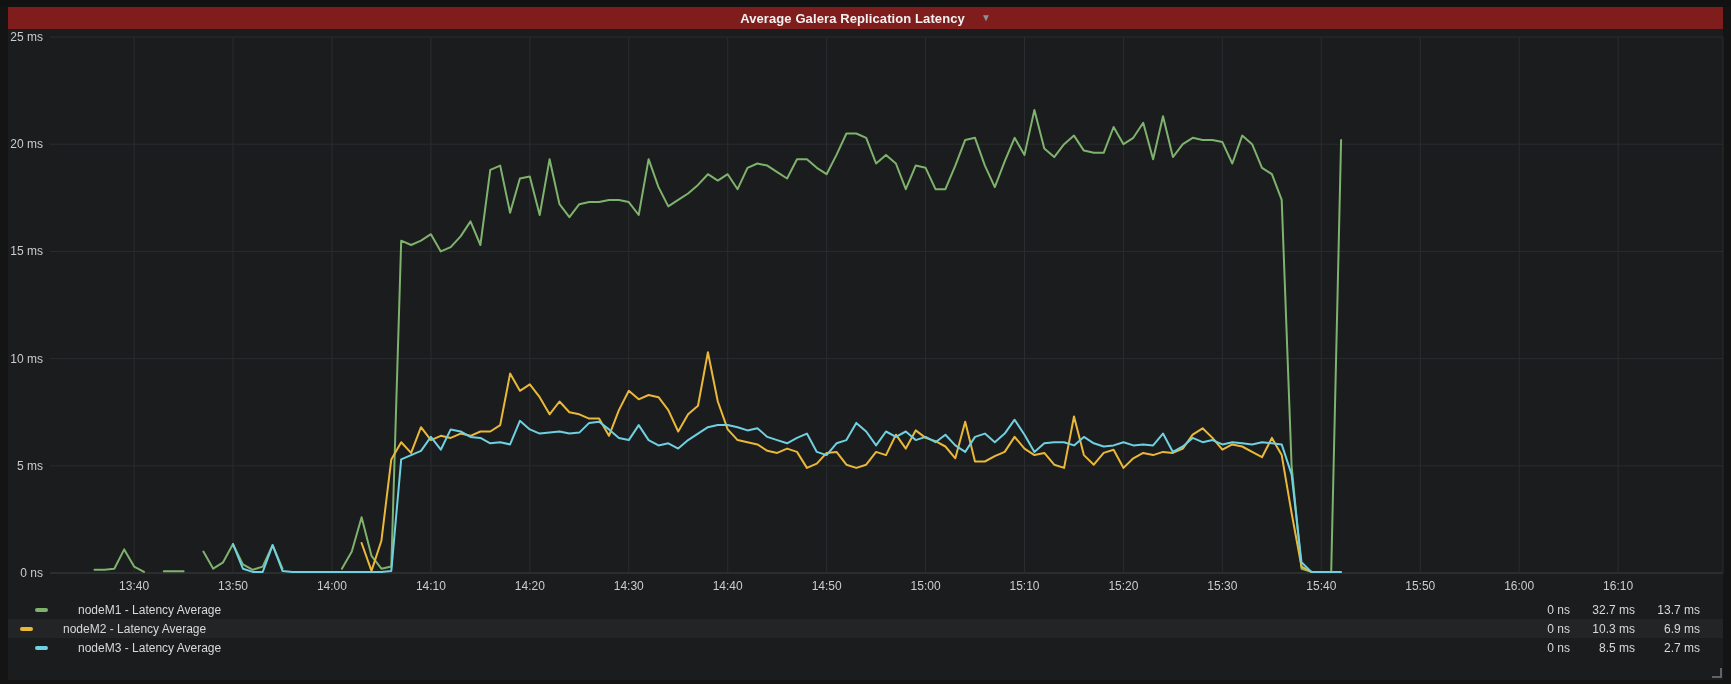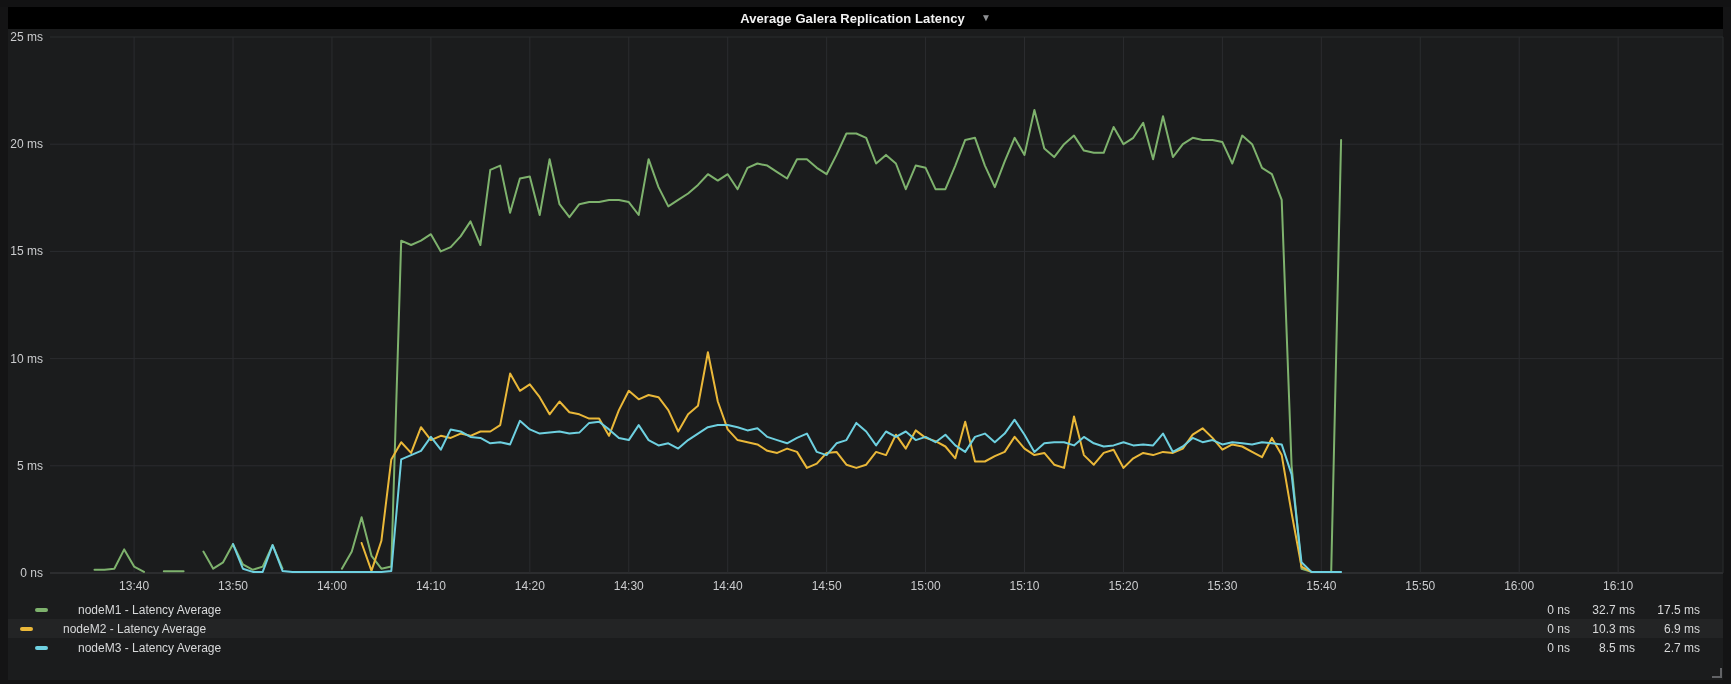--- a/index.html
+++ b/index.html
@@ -1,19 +1,19 @@
 <!DOCTYPE html>
 <html><head>
 <meta charset="utf-8">
 <style>
   html,body{margin:0;padding:0;background:#0f0f10;font-family:"Liberation Sans",sans-serif;}
   .screen{position:relative;width:1731px;height:684px;background:#141415;overflow:hidden;}
   .top-strip{position:absolute;top:0;left:0;right:0;height:7px;background:#121213;}
   .panel-body{position:absolute;top:29px;left:8px;right:8px;bottom:4px;background:#1b1c1d;z-index:1;}
-  .panel-header{position:absolute;top:7px;left:8px;right:8px;height:22px;background:#000000;display:flex;align-items:center;justify-content:center;gap:16px;z-index:3;cursor:pointer;}
+  .panel-header{position:absolute;top:7px;left:8px;right:8px;height:22px;background:#7f1d1d;display:flex;align-items:center;justify-content:center;gap:16px;z-index:3;cursor:pointer;}
   .panel-title{font-size:13px;font-weight:bold;color:#f2f2f2;letter-spacing:.1px;}
   .caret{color:#8f9194;font-size:10px;line-height:1;}
   .chart-wrap{position:absolute;top:0;left:0;width:1731px;height:600px;z-index:2;}
   #chart-svg{display:block;width:1731px;height:600px;}
   .legend{position:absolute;left:8px;right:8px;top:600px;font-size:12px;color:#d8d9da;z-index:2;}
   .stats-header{display:flex;justify-content:flex-end;align-items:center;height:17px;padding-right:23px;color:#33b5e5;font-weight:bold;}
   .stat-col{width:65px;text-align:right;white-space:nowrap;}
   .legend-row{display:flex;align-items:center;height:19px;padding-left:27px;padding-right:23px;cursor:pointer;}
   .legend-row.hl{background:rgba(255,255,255,0.04);padding-left:12px;}
   .legend-swatch{width:13px;height:4px;border-radius:2px;margin-right:8px;flex:none;}
@@ -87,21 +87,21 @@
   </div>
 
   <div class="legend">
 
     <div class="legend-row">
       <span class="legend-swatch" style="background: rgb(126, 178, 109);"></span>
       <span class="legend-label">nodeM1 - Latency Average</span>
       <span class="spacer"></span>
       <span class="stat-col">0 ns</span>
       <span class="stat-col">32.7 ms</span>
-      <span class="stat-col">17.5 ms</span>
+      <span class="stat-col">13.7 ms</span>
     </div>
 
     <div class="legend-row hl">
       <span class="legend-swatch" style="background: rgb(234, 184, 57);"></span>
       <span class="legend-label">nodeM2 - Latency Average</span>
       <span class="spacer"></span>
       <span class="stat-col">0 ns</span>
       <span class="stat-col">10.3 ms</span>
       <span class="stat-col">6.9 ms</span>
     </div>

